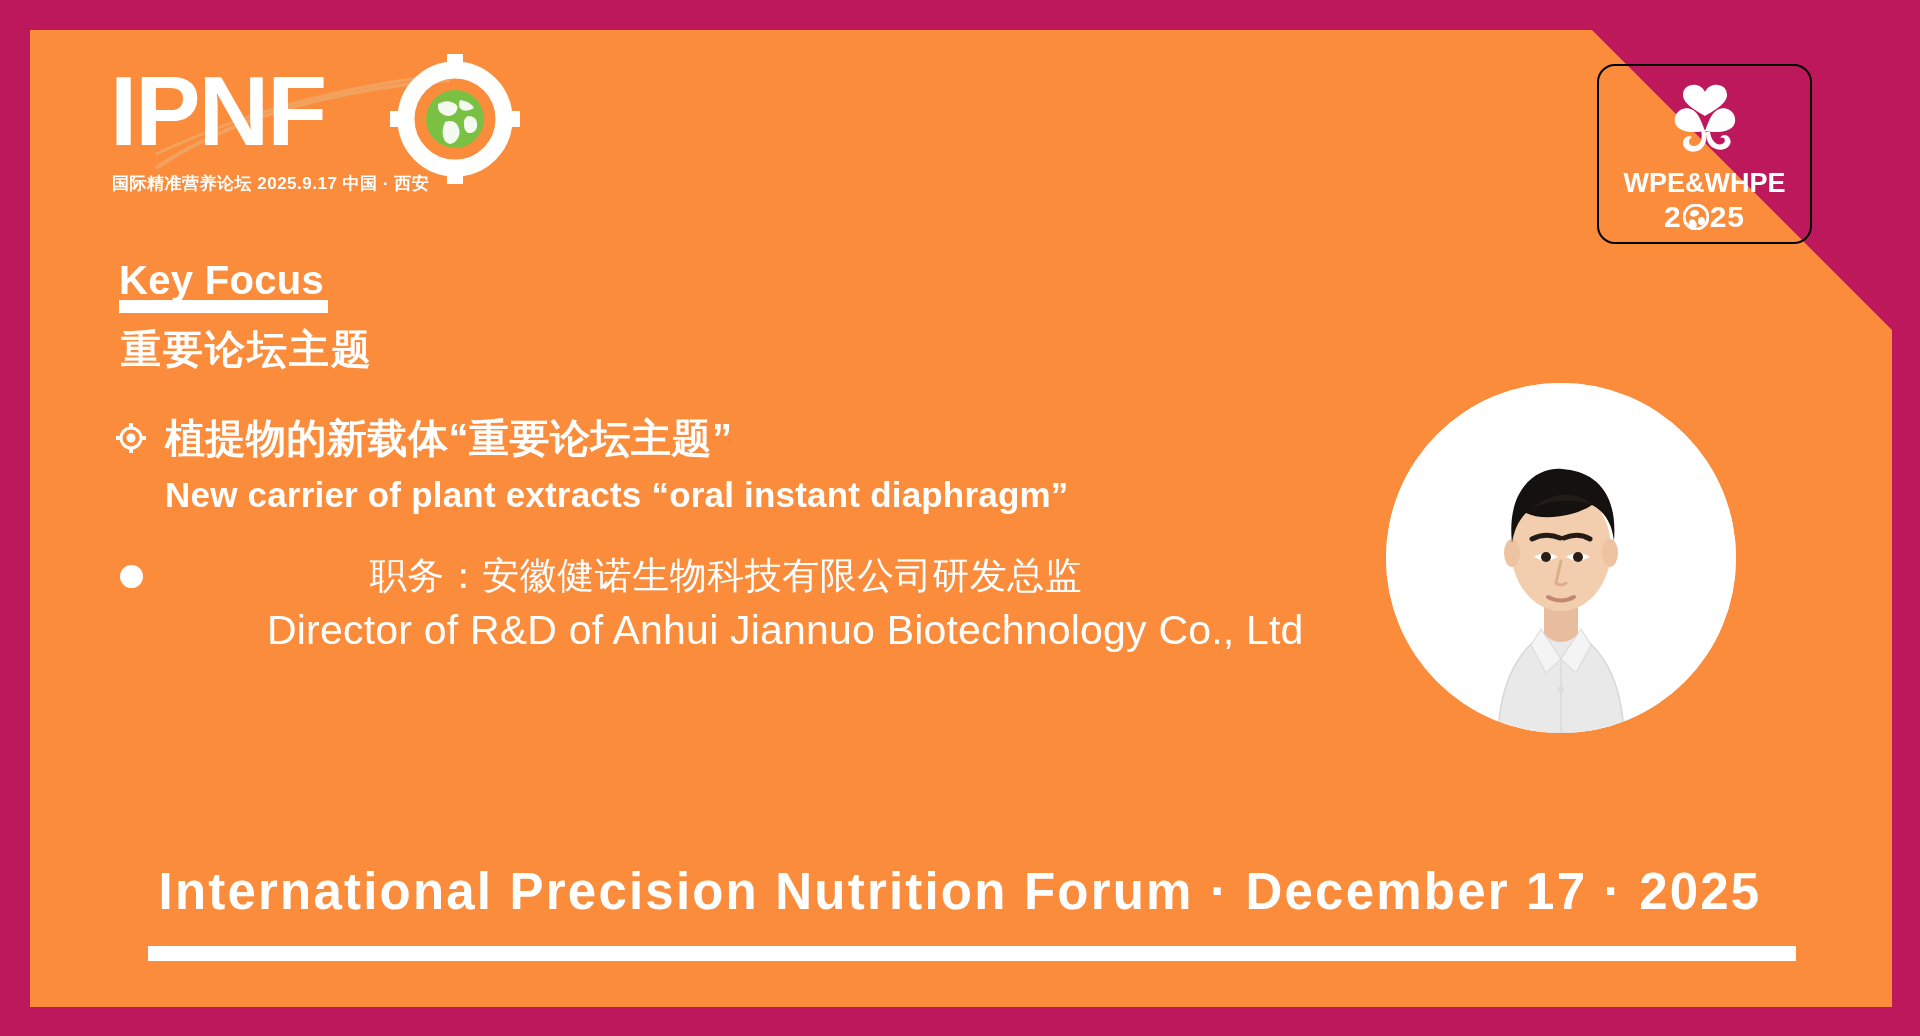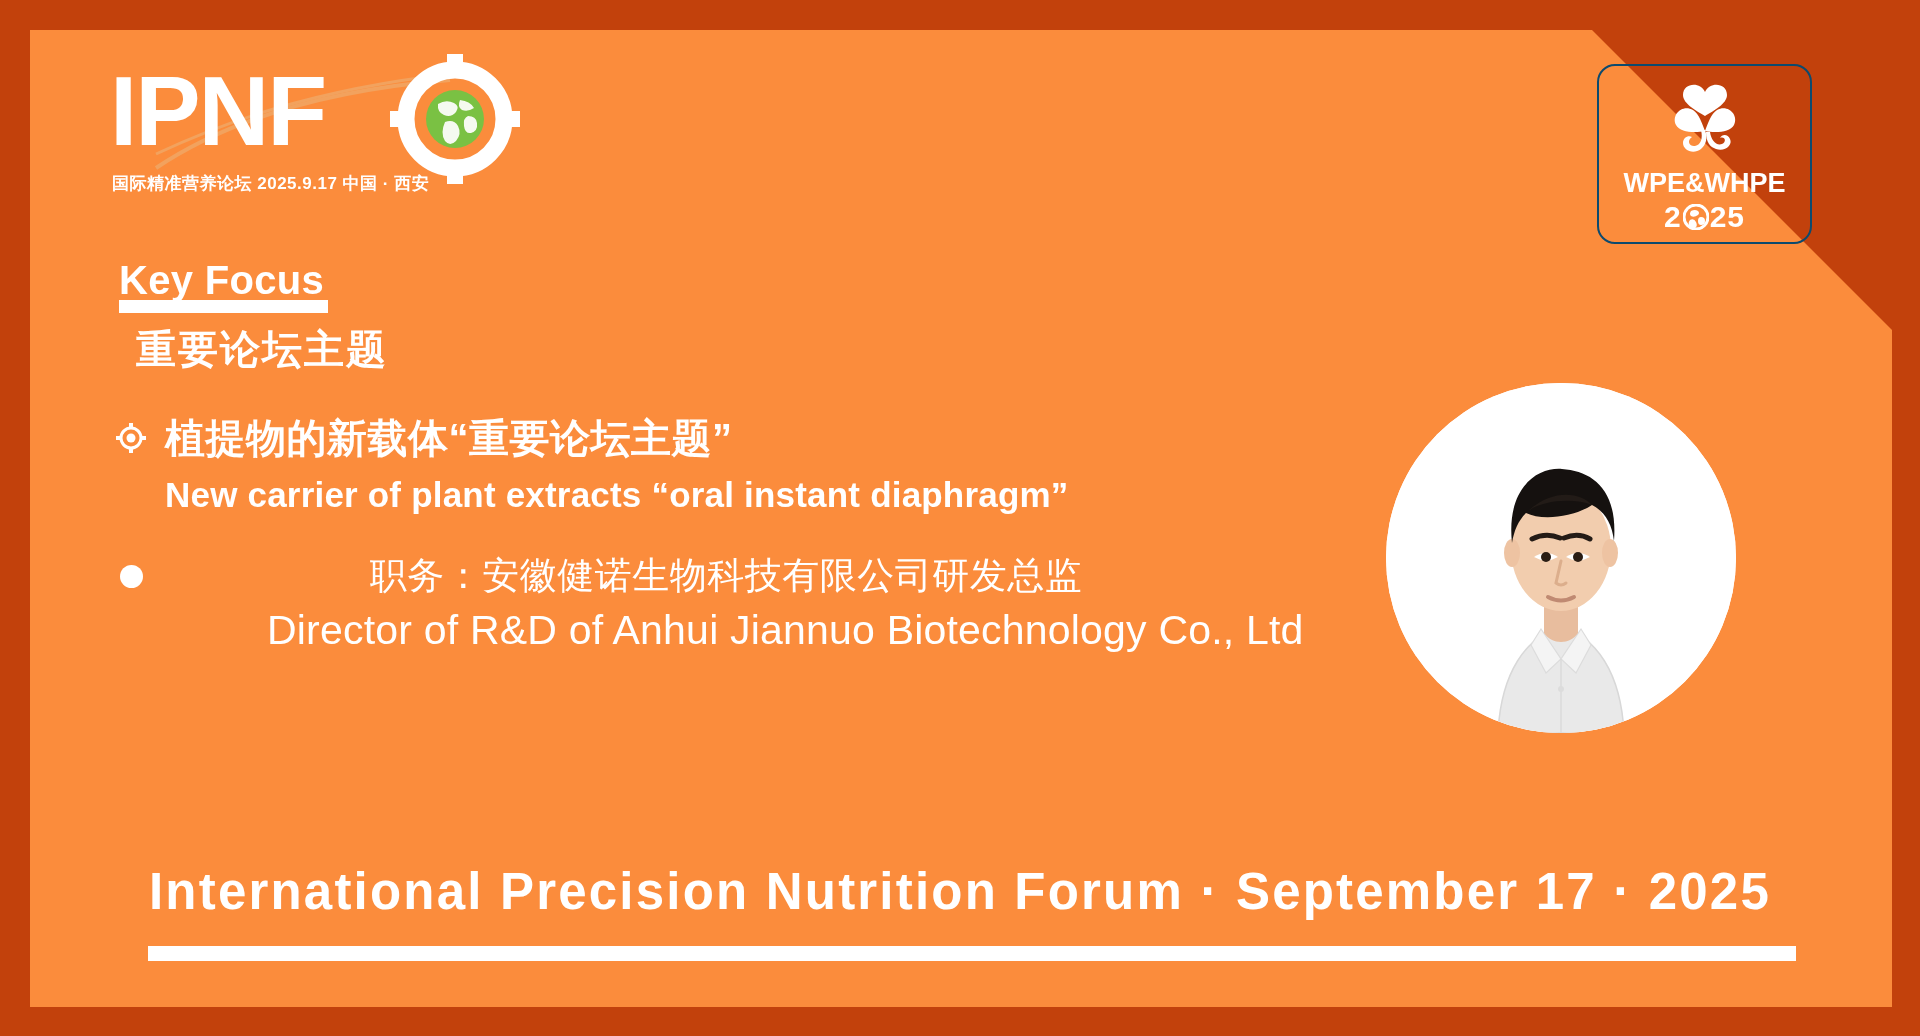--- a/index.html
+++ b/index.html
@@ -5,21 +5,21 @@
   * { margin:0; padding:0; box-sizing:border-box; }
   html, body {
     width:1920px; height:1036px;
     background:#ffffff;
     font-family:"Liberation Sans", sans-serif;
     overflow:hidden;
   }
   #slide {
     position:relative;
     width:1920px; height:1036px;
-    background:#c2410c;
+    background:#be185d;
   }
 
   
   .panel {
     position:absolute;
     left:30px; top:30px;
     width:1862px; height:977px;
     background:#fb8c3c;
     -webkit-clip-path: polygon(0 0, 1562px 0, 1862px 300px, 1862px 977px, 0 977px);
     clip-path: polygon(0 0, 1562px 0, 1862px 300px, 1862px 977px, 0 977px);
@@ -38,21 +38,21 @@
     position:absolute; left:2px; top:110px;
     font-size:17px; font-weight:700; color:#ffffff;
     letter-spacing:0.5px; white-space:nowrap;
   }
   .logo-swoosh { position:absolute; left:40px; top:10px; width:310px; height:110px; }
 
   
   .badge {
     position:absolute; left:1597px; top:64px;
     width:215px; height:180px;
-    border:2px solid #0c4a6e; border-radius:18px;
+    border:2px solid #000000; border-radius:18px;
     display:flex; flex-direction:column;
     align-items:center; justify-content:flex-start;
     padding-top:14px;
   }
   .badge-mark { width:112px; height:84px; }
   .badge-name {
     font-size:27px; font-weight:800; color:#ffffff;
     letter-spacing:0px; margin-top:4px; white-space:nowrap;
   }
   .badge-year {
@@ -65,21 +65,21 @@
   
   .kf-en {
     position:absolute; left:119px; top:258px;
     font-size:40px; font-weight:700; color:#ffffff; letter-spacing:0.3px;
   }
   .kf-rule {
     position:absolute; left:119px; top:300px;
     width:209px; height:13px; background:#ffffff;
   }
   .kf-cn {
-    position:absolute; left:136px; top:322px;
+    position:absolute; left:121px; top:322px;
     font-size:40px; font-weight:700; color:#ffffff; letter-spacing:2px;
   }
 
   
   .bullets { position:absolute; left:110px; top:415px; width:1180px; }
 
   .row { position:relative; }
 
   .b-target { position:absolute; left:6px; top:8px; width:30px; height:30px; }
   .b-dot {
@@ -250,16 +250,16 @@
       <path d="M180 174 q12 -8 24 0 q-12 7 -24 0 z" fill="#ffffff"></path>
       <circle cx="160" cy="174" r="5" fill="#2a1d14"></circle>
       <circle cx="192" cy="174" r="5" fill="#2a1d14"></circle>
 
       <path d="M175 178 L170 200 q5 4 10 0" stroke="#dcae8c" stroke-width="3" fill="none" stroke-linecap="round"></path>
 
       <path d="M162 214 q13 7 26 0" stroke="#c08a72" stroke-width="4" fill="none" stroke-linecap="round"></path>
     </svg>
   </div>
 
-  <div class="footer-title">International Precision Nutrition Forum · September 17 · 2025</div>
+  <div class="footer-title">International Precision Nutrition Forum · December 17 · 2025</div>
   <div class="footer-rule"></div>
 
 </div>
 
 </body></html>

